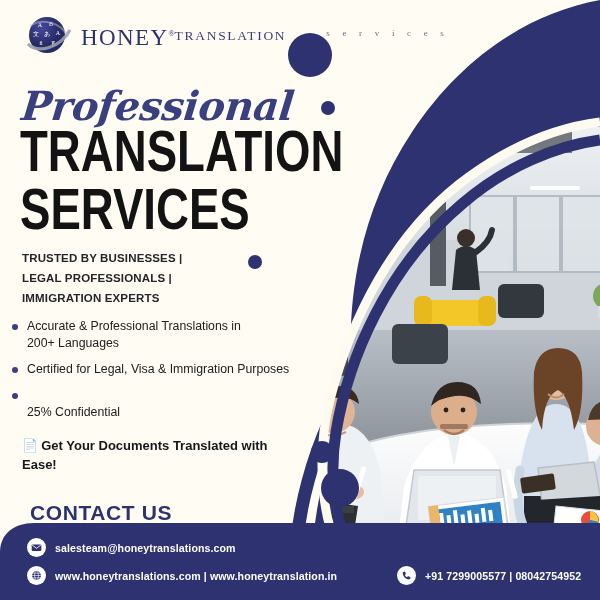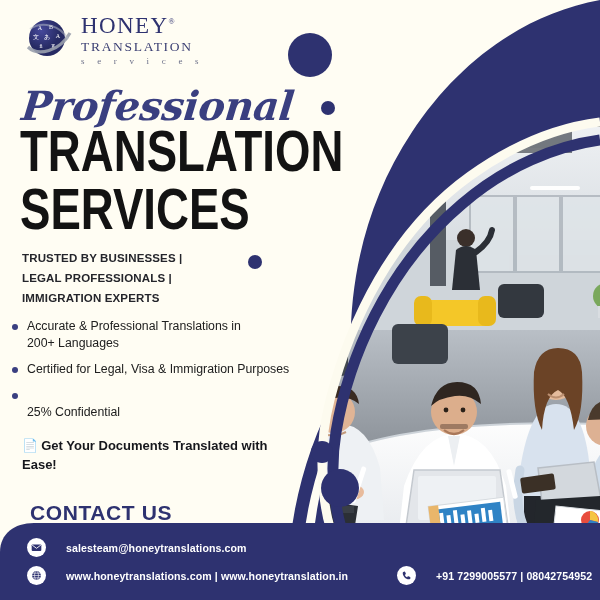--- a/index.html
+++ b/index.html
@@ -9,34 +9,34 @@
     background:#fffef7;
   }
   #flyer{position:relative;width:600px;height:600px;overflow:hidden;background:#fffdf3;}
 
   
   .deco-svg{position:absolute;left:0;top:0;width:600px;height:600px;pointer-events:none;}
 
   
   .logo{position:absolute;left:26px;top:14px;display:flex;align-items:center;gap:9px;}
   .logo-globe{position:relative;width:46px;height:46px;flex:0 0 auto;}
-  .logo-text{display:flex;flex-direction:column;line-height:1;}
+  .logo-text{display:flex;line-height:1;}
   .logo-honey{
     font-family:"Liberation Serif", serif;
     font-size:23px;letter-spacing:1.4px;color:#2e3270;font-weight:400;
     position:relative;display:inline-block;
   }
   .logo-honey .reg{font-size:8px;vertical-align:super;letter-spacing:0;}
   .logo-trans{
     font-family:"Liberation Serif", serif;
     font-size:13.5px;letter-spacing:1.7px;color:#3b3f73;margin-top:3px;
   }
   .logo-serv{
     font-family:"Liberation Serif", serif;
-    font-size:9px;letter-spacing:5.2px;color:#6b6f88;margin-top:3px;
+    font-size:9px;letter-spacing:5.2px;color:#6b6f88;margin-top:3px;margin-left:40px;
   }
 
   
   .kicker{
     position:absolute;left:22px;top:82px;
     font-family:"DejaVu Serif", serif;
     font-style:italic;font-weight:700;
     font-size:40px;color:#3a3f80;
     letter-spacing:-0.5px;
     transform:skewX(-6deg);
@@ -76,21 +76,21 @@
 
   
   .contactus{
     position:absolute;left:30px;top:501px;
     font-size:21px;font-weight:700;color:#2e3270;letter-spacing:0.6px;
   }
 
   
   .footer{position:absolute;left:0;top:520px;width:600px;height:80px;}
   .foot-rows{position:absolute;left:0;top:0;width:600px;height:80px;}
-  .foot-item{position:absolute;display:flex;align-items:center;gap:20px;}
+  .foot-item{position:absolute;display:flex;align-items:center;gap:9px;}
   .badge{
     width:19px;height:19px;border-radius:50%;background:#ffffff;
     display:flex;align-items:center;justify-content:center;flex:0 0 auto;
   }
   .foot-text{font-size:10.6px;font-weight:700;color:#ffffff;letter-spacing:0.1px;white-space:nowrap;}
   #foot-email{left:27px;top:18px;}
   #foot-web{left:27px;top:46px;}
   #foot-phone{left:371px;top:46px;padding-left:26px;}
 </style>
 </head>

